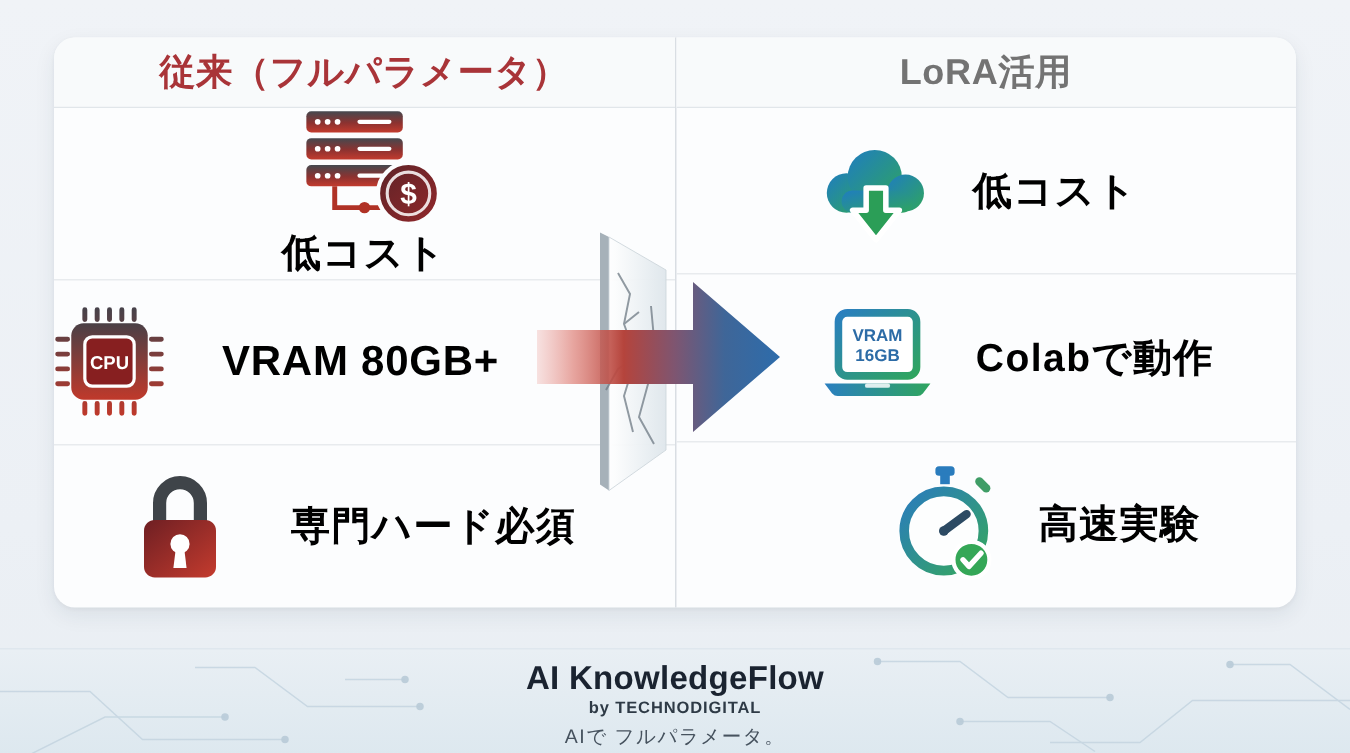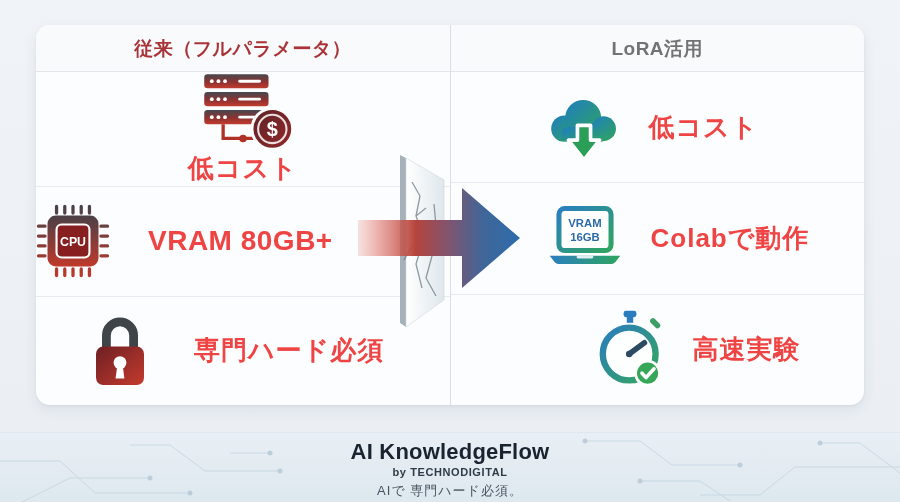--- a/index.html
+++ b/index.html
@@ -11,37 +11,37 @@
   }
   .card{
     position:absolute;left:36px;top:25px;width:828px;height:380px;
     background:#fcfdfe;border-radius:14px;
     box-shadow:0 5px 14px rgba(30,45,60,.08),0 1px 3px rgba(30,45,60,.05);
     display:flex;
   }
   .col{width:414px;display:flex;flex-direction:column;}
   .col-header{
     height:46px;line-height:47px;text-align:center;
-    font-size:19px;font-weight:800;letter-spacing:.5px;
+    font-size:24px;font-weight:800;letter-spacing:.5px;
     background:#f8fafb;border-bottom:1px solid #e1e6ea;
     flex:0 0 auto;
   }
   .col-left .col-header{color:#a93438;border-top-left-radius:14px;}
   .col-right .col-header{color:#737373;border-top-right-radius:14px;}
   .vdivider{width:1px;background:#d9dee3;flex:0 0 auto;}
   .row{
     flex:1 1 0;display:flex;align-items:center;
     border-bottom:1px solid #e8ebee;
   }
   .row.last{border-bottom:none;margin-left:48px;}
   .row-h{gap:38px;}
   .col-right .row-h{padding-left:92px;gap:24px;}
   .row-v{flex-direction:column;justify-content:center;gap:1px;}
   .row-label{
-    font-size:26px;font-weight:800;color:#ef4444;letter-spacing:1px;white-space:nowrap;
+    font-size:26px;font-weight:800;color:#000000;letter-spacing:1px;white-space:nowrap;
   }
   .row-label.latin{font-size:28px;letter-spacing:.5px;}
   .icon-box{flex:0 0 auto;display:flex;align-items:center;justify-content:center;}
 
   
   .overlay{
     position:absolute;left:352px;top:146px;width:180px;height:192px;pointer-events:none;
   }
 
   
@@ -282,15 +282,15 @@
       <circle cx="740" cy="32" r="2.5"></circle>
         <circle cx="585" cy="8" r="2.5"></circle>
         <circle cx="640" cy="48" r="2.5"></circle>
       <circle cx="270" cy="20" r="2.5"></circle>
         <circle cx="820" cy="10" r="2.5"></circle>
     </g>
   </svg>
   <div class="footer-text">
     <div class="brand">AI KnowledgeFlow</div>
     <div class="byline">by TECHNODIGITAL</div>
-    <div class="tagline">AIで 専門ハード必須。</div>
+    <div class="tagline">AIで フルパラメータ。</div>
   </div>
 </div>
 
 </body></html>

